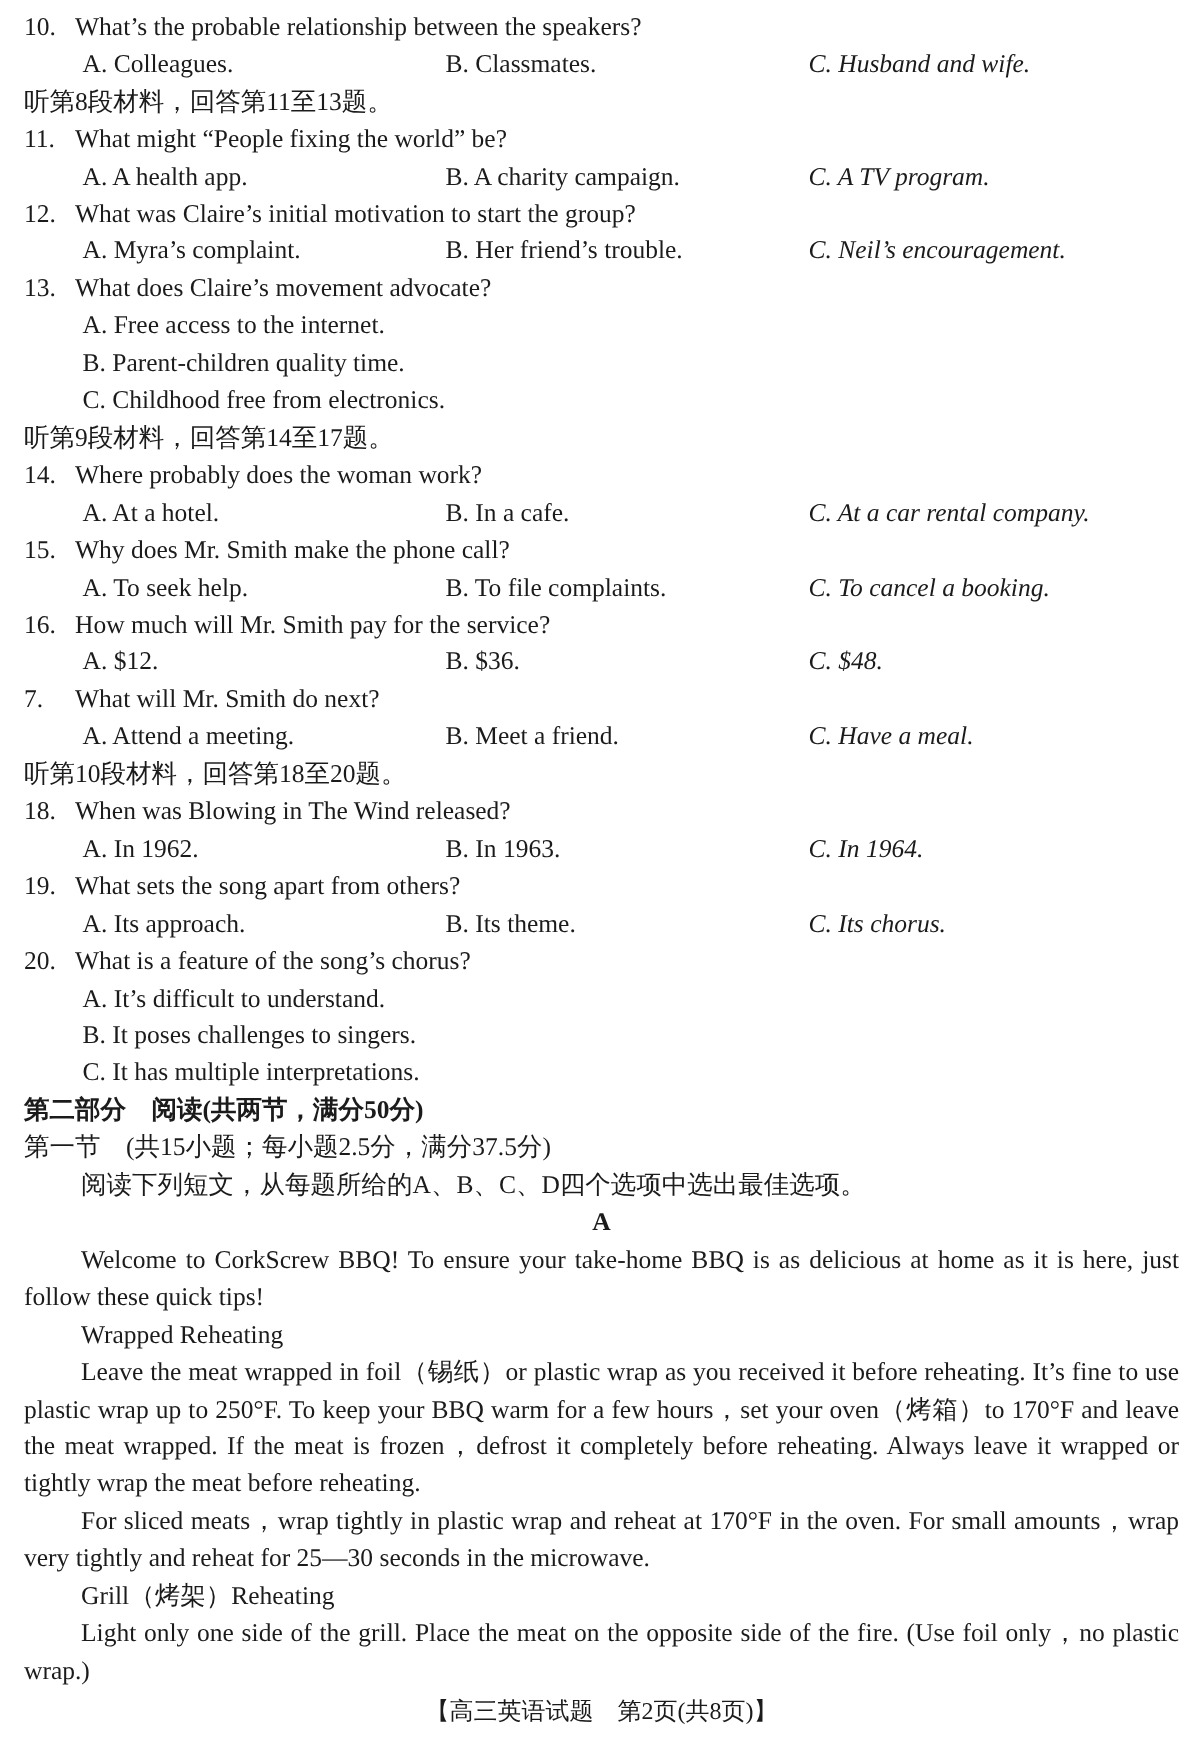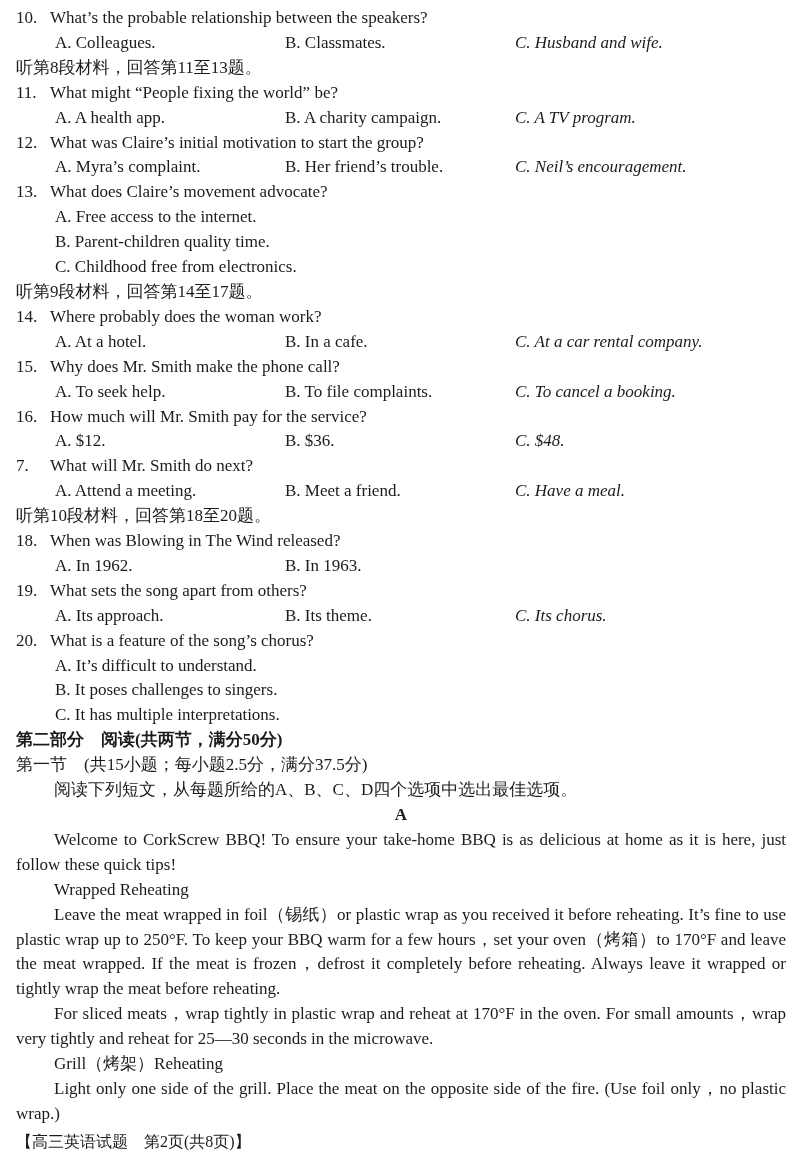--- a/index.html
+++ b/index.html
@@ -7,32 +7,32 @@
   body {
     width:800px; height:1176px;
     font-family:"Liberation Serif","DejaVu Serif",serif;
     font-size:17px; line-height:24.9px; color:#1b1b1b;
     overflow:hidden; position:relative;
   }
   .page { padding:6px 14px 0 16px; }
   .q-line { display:flex;justify-content:center; }
   .q-num { flex:0 0 34px; }
   .q-text { flex:1; }
-  .opts { display:flex; padding-left:39px; }
+  .opts { display:flex; padding-left:39px;gap:12px; }
   .opt-a { flex:0 0 230px; }
   .opt-b { flex:0 0 230px; }
   .opt-c { flex:1;font-style:italic; }
   .opts-stacked .opt { display:block; padding-left:39px; }
   .it { }
   .bold-cn { font-weight:bold; }
   .passage-label { text-align:center; font-weight:bold; }
   .para { text-align:justify; text-indent:38px; }
   .subhead { font-weight:normal; padding-left:38px; }
   .indented { padding-left:38px; }
-  .footer { font-size:16px; margin-top:3px; }
+  .footer { text-align:center; font-size:16px; margin-top:3px; }
 </style>
 </head>
 <body>
 
 <div class="page">
 
   <div>
     <div class="q-line">
       <span class="q-num">10.</span>
       <span class="q-text">What’s the probable relationship between the speakers?</span>
@@ -135,20 +135,21 @@
   <div class="cn">听第10段材料，回答第18至20题。</div>
 
   <div>
     <div class="q-line">
       <span class="q-num">18.</span>
       <span class="q-text"><span>When was </span><span class="it">Blowing in The Wind</span><span> released?</span></span>
     </div>
     <div class="opts">
       <span class="opt-a">A. In 1962.</span>
       <span class="opt-b">B. In 1963.</span>
+      <span class="opt-c">C. In 1964.</span>
     </div>
   </div>
 
   <div>
     <div class="q-line">
       <span class="q-num">19.</span>
       <span class="q-text">What sets the song apart from others?</span>
     </div>
     <div class="opts">
       <span class="opt-a">A. Its approach.</span>

